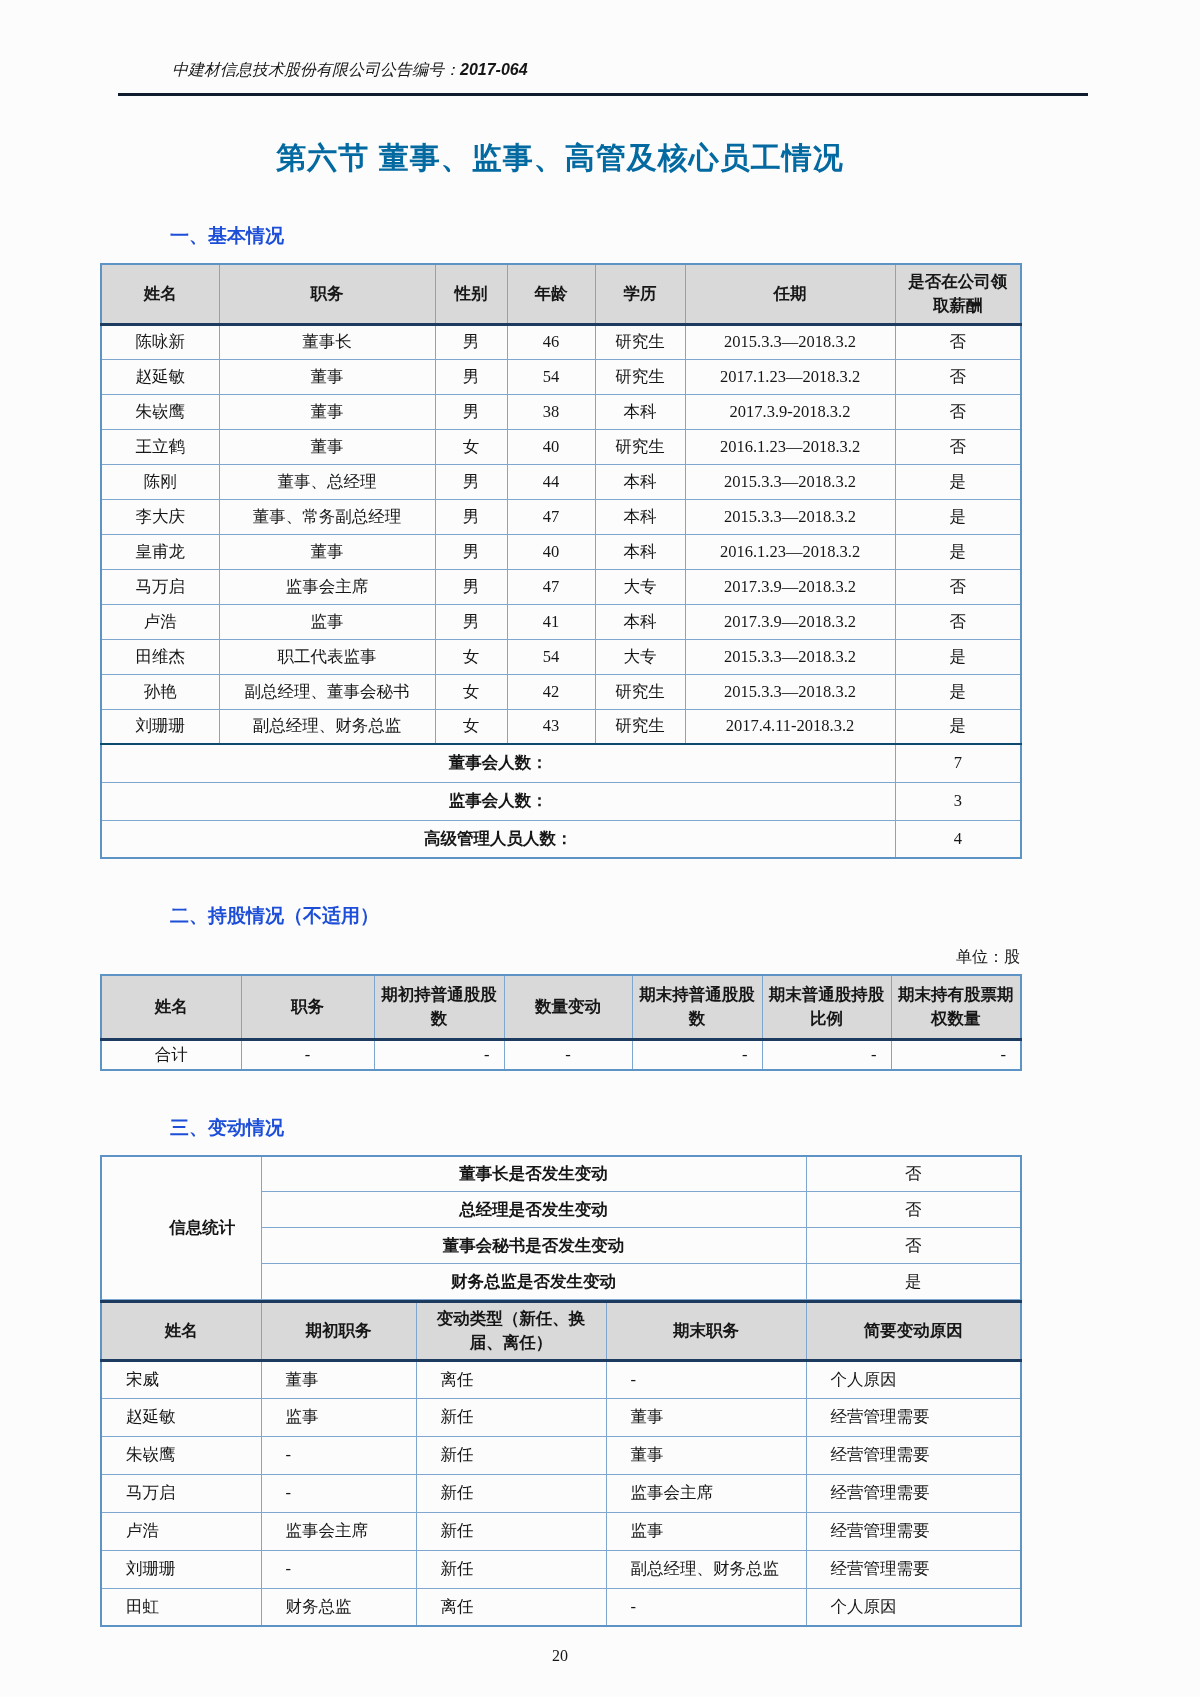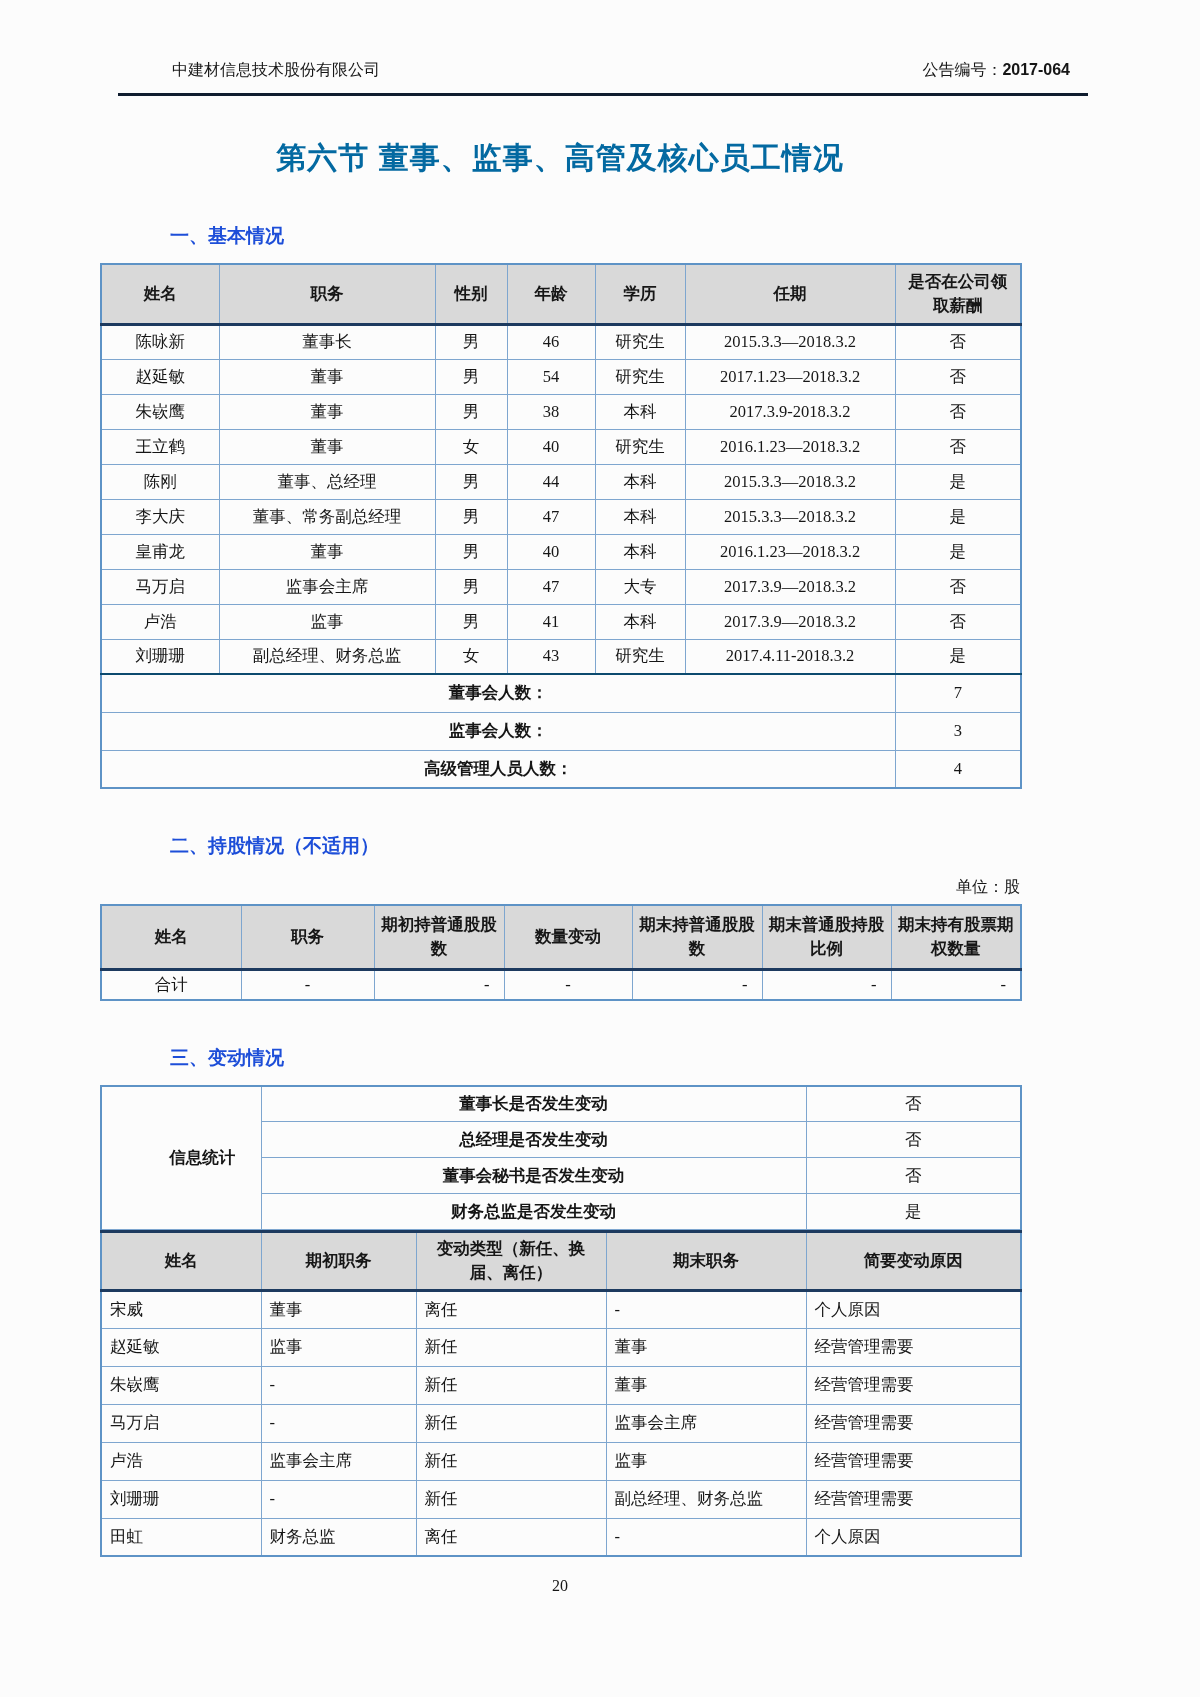--- a/index.html
+++ b/index.html
@@ -5,22 +5,23 @@
   * { box-sizing: border-box; }
   html, body { margin: 0; padding: 0; background: #e9e9e9; }
   .page {
     width: 1200px; height: 1697px; background: #fcfcfc; margin: 0 auto;
     position: relative; overflow: hidden;
     font-family: "Liberation Serif", serif; color: #161616;
   }
   
   .doc-header {
     position: absolute; top: 60px; left: 172px; right: 130px;
-    display: flex; justify-content: space-between; align-items: flex-end;
+    display: flex; justify-content: flex-start; align-items: flex-end;
     font-size: 16px;
+    font-style: italic;
   }
   .doc-header .notice { font-family: "Liberation Sans", sans-serif; }
   .doc-header .notice b { font-weight: bold; }
   .doc-rule {
     position: absolute; top: 93px; left: 118px; right: 112px;
     height: 3px; background: #0f1c2e;
   }
   
   .doc-title {
     margin: 138px 0 0 100px; width: 920px; text-align: center;
@@ -52,21 +53,21 @@
   .t2 th { height: 64px; }
   .t2 td { height: 24px; }
   .t2 td.al-r { text-align: right; padding-right: 14px; }
   
   .t3a td { height: 36px; margin-left: 48px; }
   .t3a .stats-label { font-weight: bold; padding-left: 48px; }
   .t3a .question { font-weight: bold; }
   .t3a { border-bottom: none; }
   .t3b { border-top: none; }
   .t3b th { height: 58px; border-top: 3px solid #1d3a5f; }
-  .t3b td { height: 38px; text-align: left; padding-left: 8px; margin-left: 28px; }
+  .t3b td { height: 38px; text-align: left; padding-left: 24px; margin-left: 28px; }
   
   .page-number {
     width: 920px; margin: 20px 0 0 100px; text-align: center; font-size: 16px;
   }
 </style>
 </head>
 <body>
 
 <div class="page">
 
@@ -178,20 +179,38 @@
           <tr>
             <td>卢浩</td>
             <td>监事</td>
             <td>男</td>
             <td>41</td>
             <td>本科</td>
             <td>2017.3.9—2018.3.2</td>
             <td>否</td>
           </tr>
           <tr>
+            <td>田维杰</td>
+            <td>职工代表监事</td>
+            <td>女</td>
+            <td>54</td>
+            <td>大专</td>
+            <td>2015.3.3—2018.3.2</td>
+            <td>是</td>
+          </tr>
+          <tr>
+            <td>孙艳</td>
+            <td>副总经理、董事会秘书</td>
+            <td>女</td>
+            <td>42</td>
+            <td>研究生</td>
+            <td>2015.3.3—2018.3.2</td>
+            <td>是</td>
+          </tr>
+          <tr>
             <td>刘珊珊</td>
             <td>副总经理、财务总监</td>
             <td>女</td>
             <td>43</td>
             <td>研究生</td>
             <td>2017.4.11-2018.3.2</td>
             <td>是</td>
           </tr>
           <tr class="summary-row first">
             <td colspan="6" class="sum-label">董事会人数：</td>

